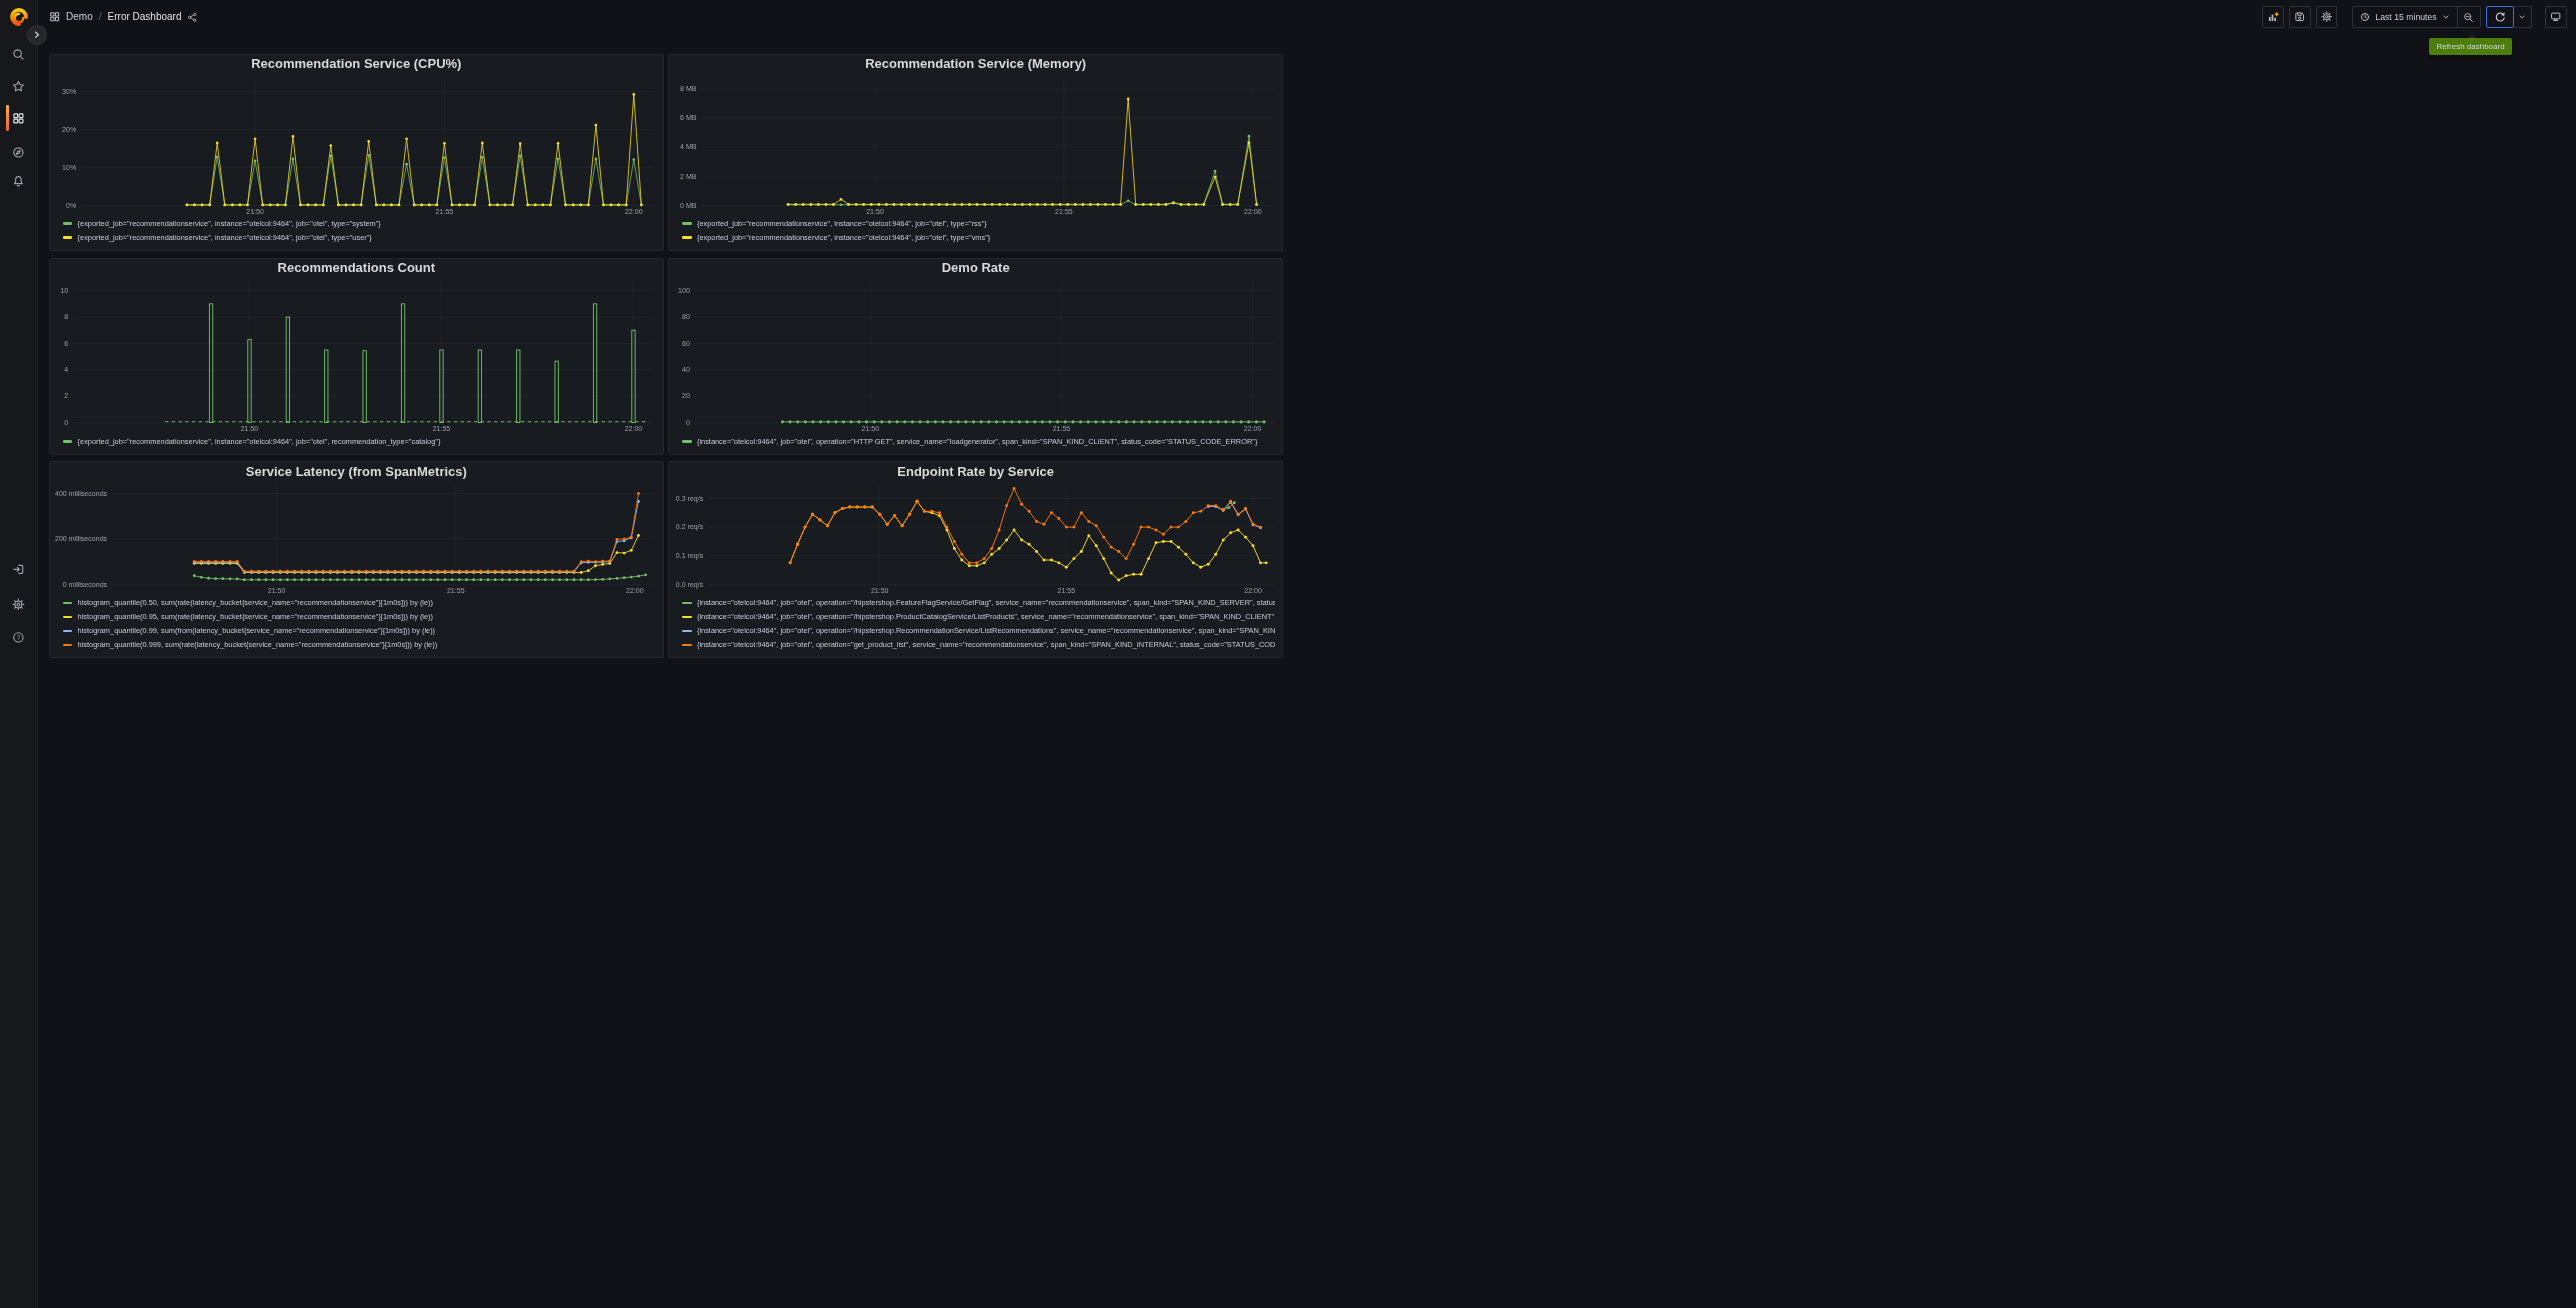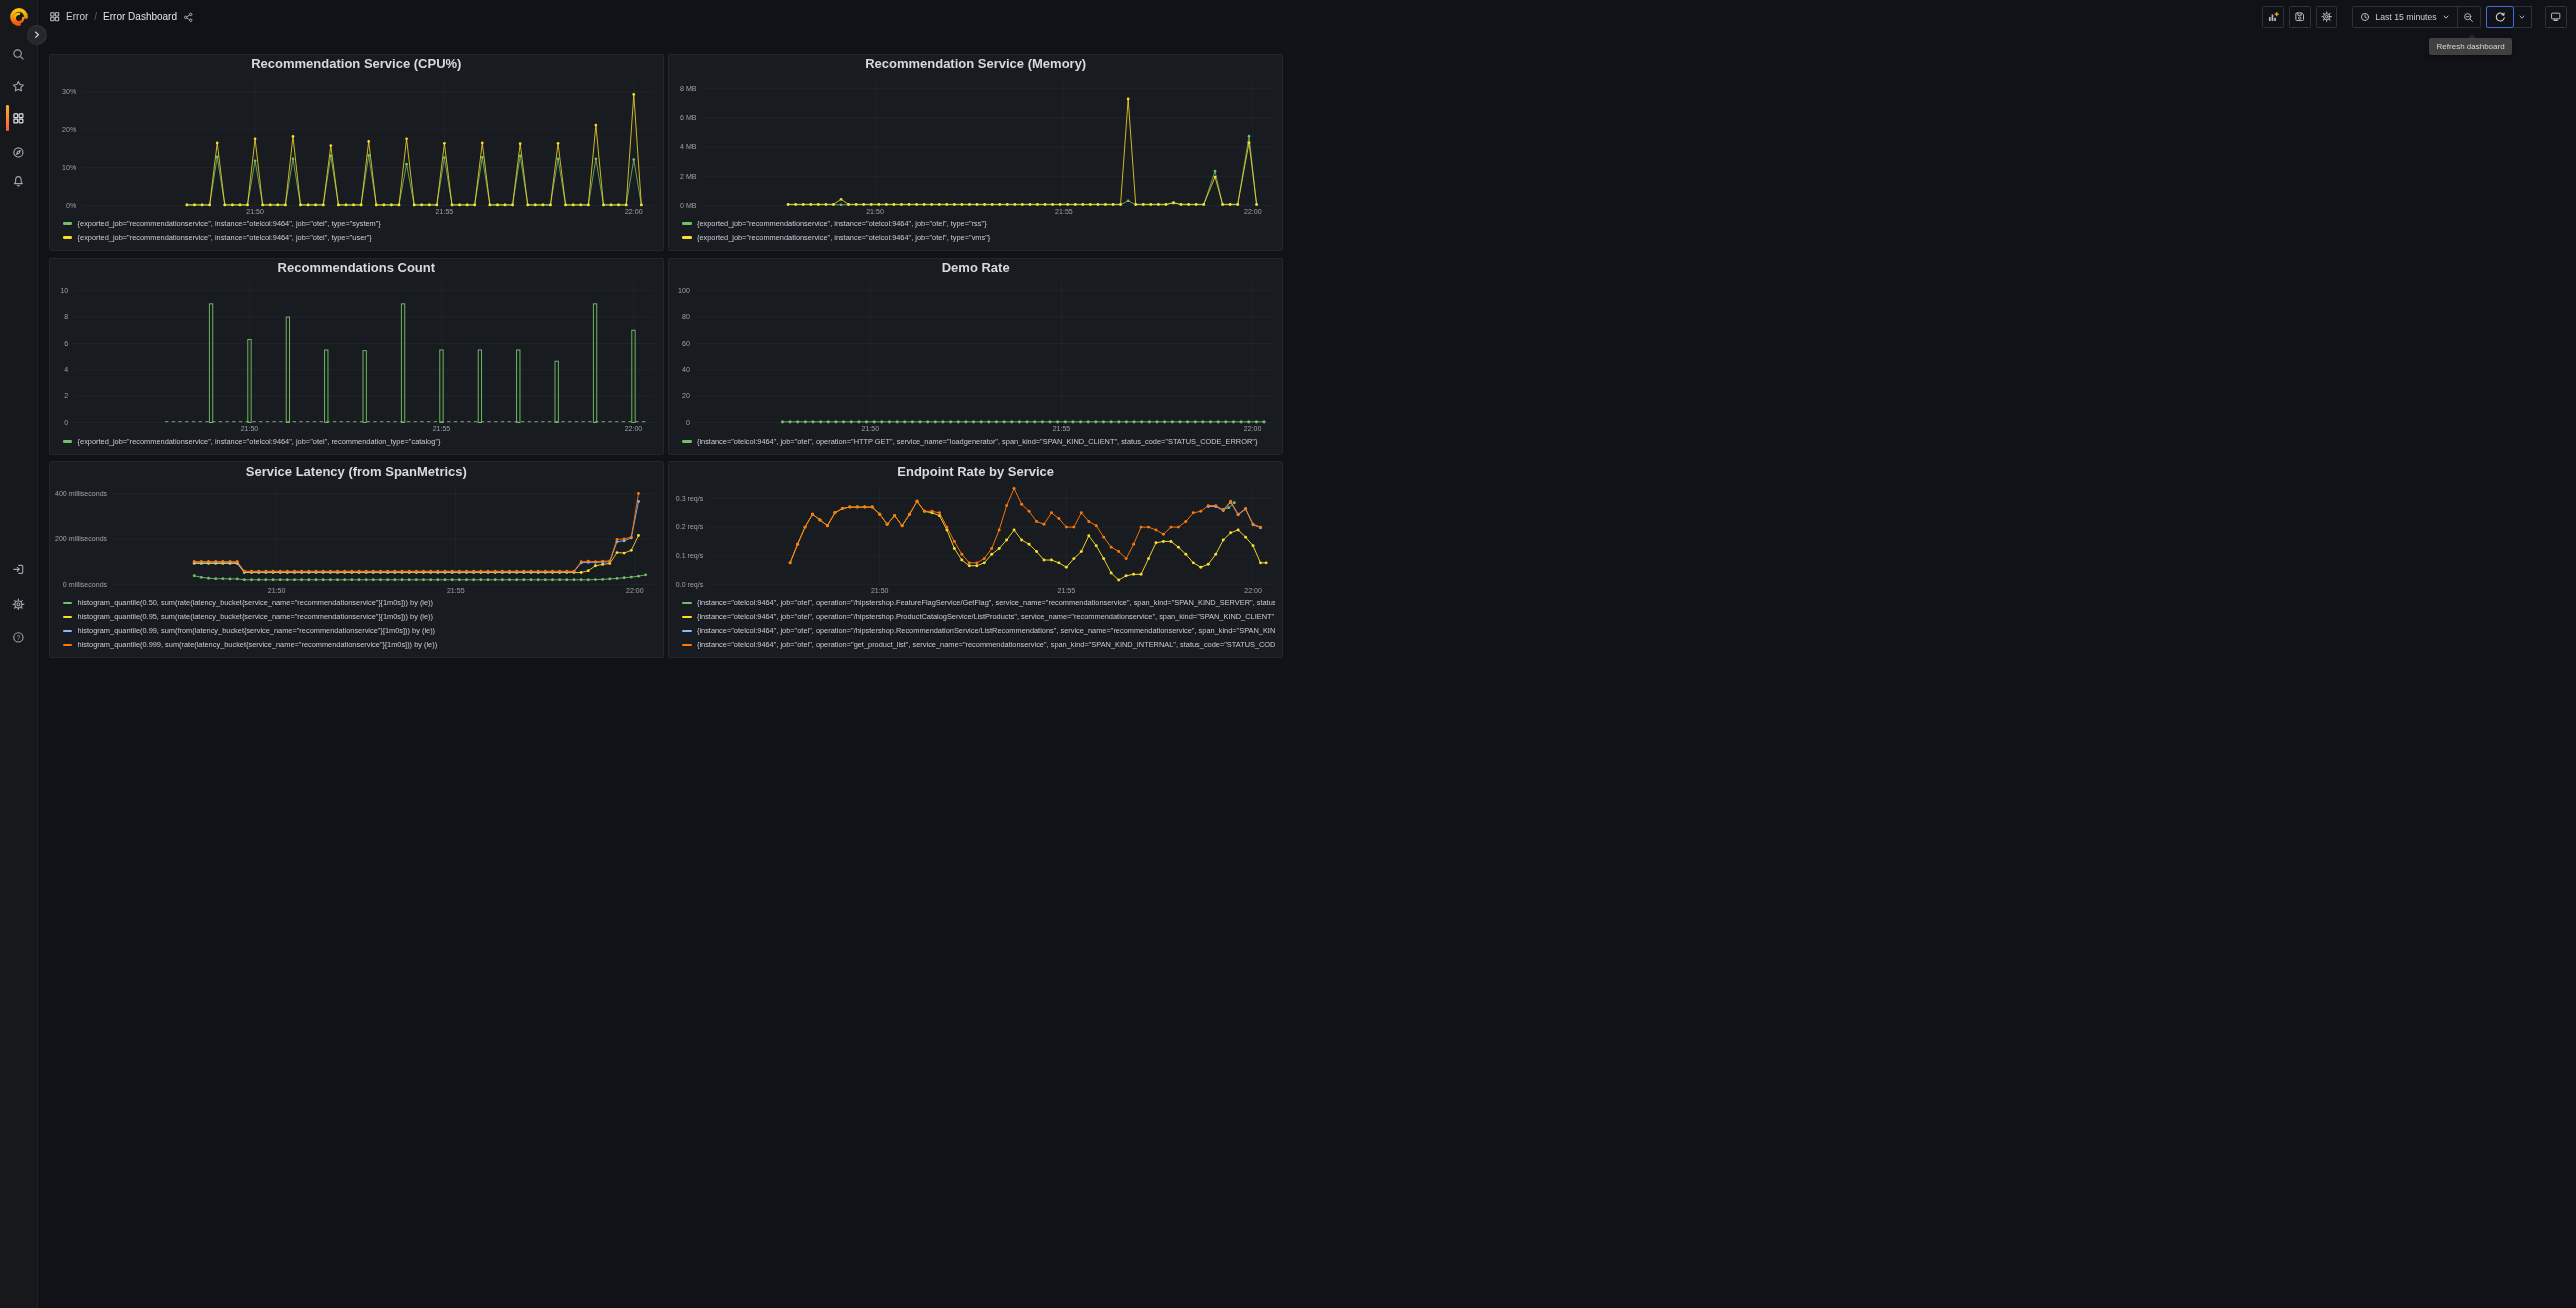--- a/index.html
+++ b/index.html
@@ -28,21 +28,21 @@
   .tb-group { display:flex; align-items:stretch; height:21.5px; border:0.7px solid #2f3137;
     border-radius:1.3px; }
   .tp-main { display:flex; align-items:center; gap:5.4px; padding:0 6.7px; cursor:pointer;
     font-size:8.7px; color:#ccccdc; font-weight:500; }
   .tp-zoom { width:23px; display:flex; align-items:center; justify-content:center;
     border-left:0.7px solid #2f3137; cursor:pointer; }
   .refresh-btn { height:21.5px; width:28px; border:1.3px solid #3d71d9; border-radius:2px;
     display:flex; align-items:center; justify-content:center; cursor:pointer; }
   .refresh-caret { height:21.5px; width:17.5px; border:0.7px solid #2f3137; border-left:none;
     border-radius:0 1.3px 1.3px 0; display:flex; align-items:center; justify-content:center; cursor:pointer; }
-  .tooltip { position:absolute; top:38px; right:64px; background:#404040; color:#d8d9da;
+  .tooltip { position:absolute; top:38px; right:64px; background:#4d7c0f; color:#d8d9da;
     font-size:8px; padding:4px 7.4px; border-radius:2px; white-space:nowrap; z-index:9;
     box-shadow:0 1.3px 4px rgba(0,0,0,.4); }
   .tooltip .arrow { position:absolute; top:-4px; left:39px; width:0; height:0;
     border-left:4px solid transparent; border-right:4px solid transparent; border-bottom:4px solid #22252b; }
   
   .panels { position:absolute; left:49px; top:54px; width:1234px; display:grid;
     grid-template-columns:1fr 1fr; grid-template-rows:197px 197px 197px; gap:6.7px 4.7px; }
   .panel { background:#181b1f; border:0.7px solid #24262b; border-radius:1.3px; display:flex;
     flex-direction:column; overflow:hidden; }
   .p-header { height:17.5px; flex:none; display:flex; align-items:center; justify-content:center;
@@ -141,21 +141,21 @@
 </div>
 
 <header class="topbar">
   <div class="breadcrumb">
     <svg class="icon" width="11.4" height="11.4" viewBox="0 0 16 16" fill="none" stroke="#b6bcc6" stroke-width="1.5">
       <rect x="2.4" y="2.4" width="4.7" height="4.7" rx="0.7"></rect>
         <rect x="8.9" y="2.4" width="4.7" height="4.7" rx="0.7"></rect>
       <rect x="2.4" y="8.9" width="4.7" height="4.7" rx="0.7"></rect>
         <rect x="8.9" y="8.9" width="4.7" height="4.7" rx="0.7"></rect>
     </svg>
-    <span class="crumb-1">Error</span>
+    <span class="crumb-1">Demo</span>
     <span class="crumb-sep">/</span>
     <span class="crumb-2">Error Dashboard</span>
     <svg class="icon" width="10.7" height="10.7" viewBox="0 0 16 16" fill="none" stroke="#b6bcc6" stroke-width="1.3">
       <circle cx="11.6" cy="3.6" r="1.8"></circle>
         <circle cx="4" cy="8" r="1.8"></circle>
         <circle cx="11.6" cy="12.4" r="1.8"></circle>
       <line x1="5.6" y1="7.2" x2="10" y2="4.4"></line>
         <line x1="5.6" y1="8.8" x2="10" y2="11.6"></line>
     </svg>
   </div>

